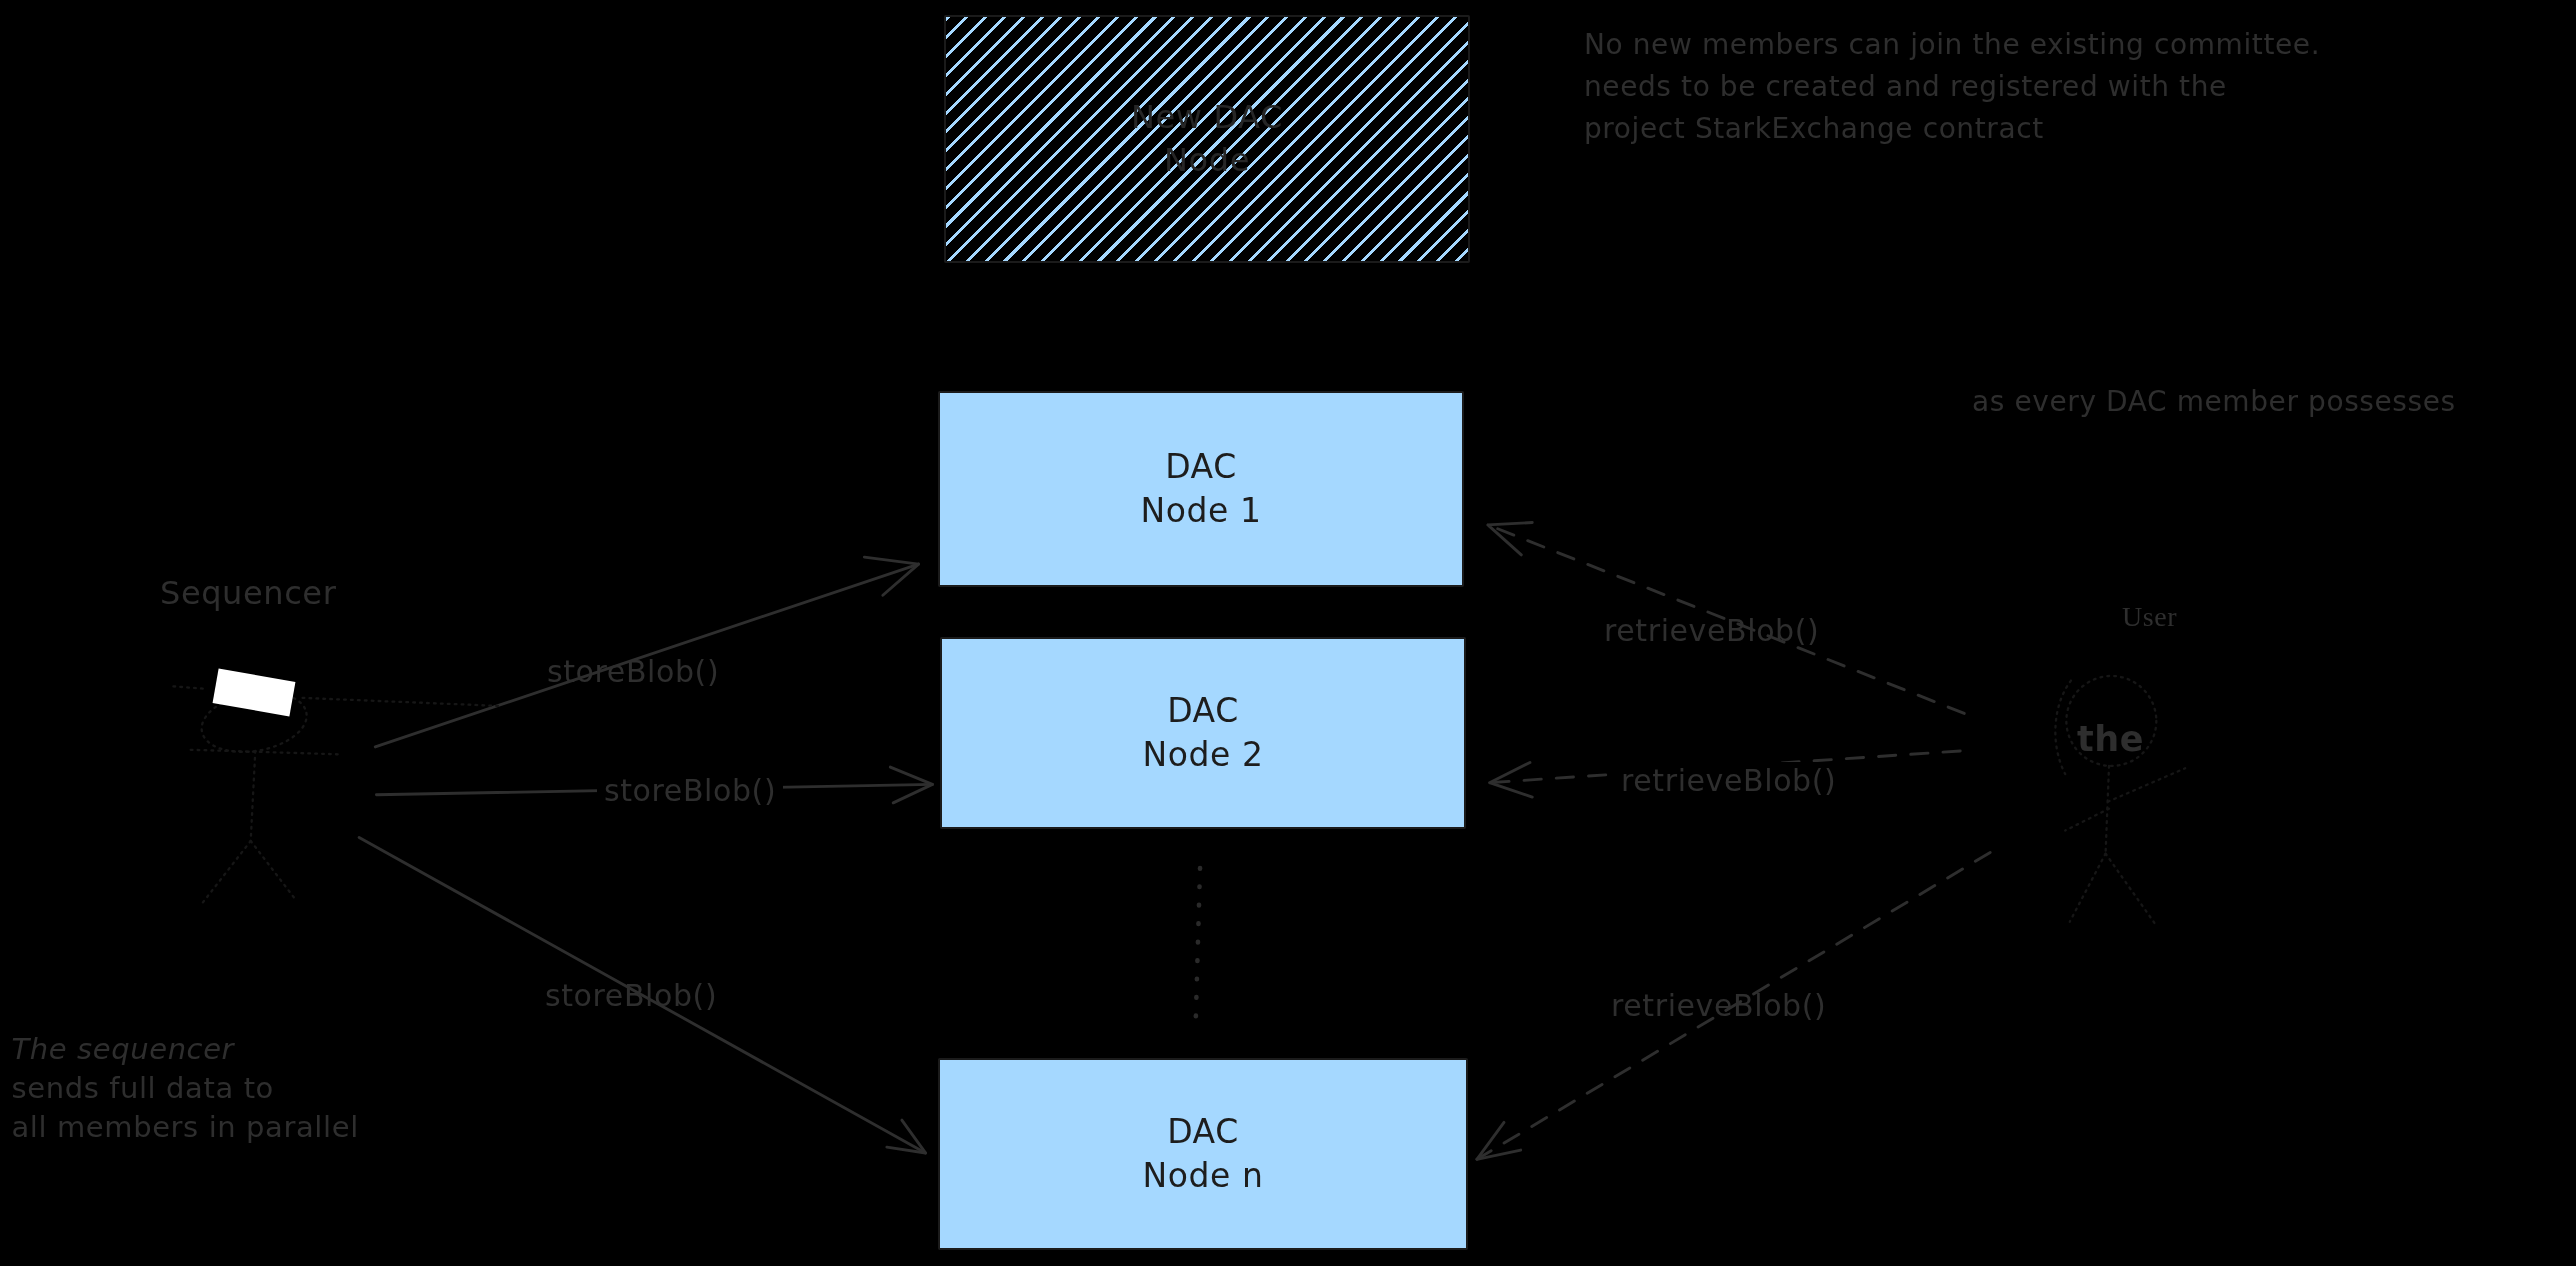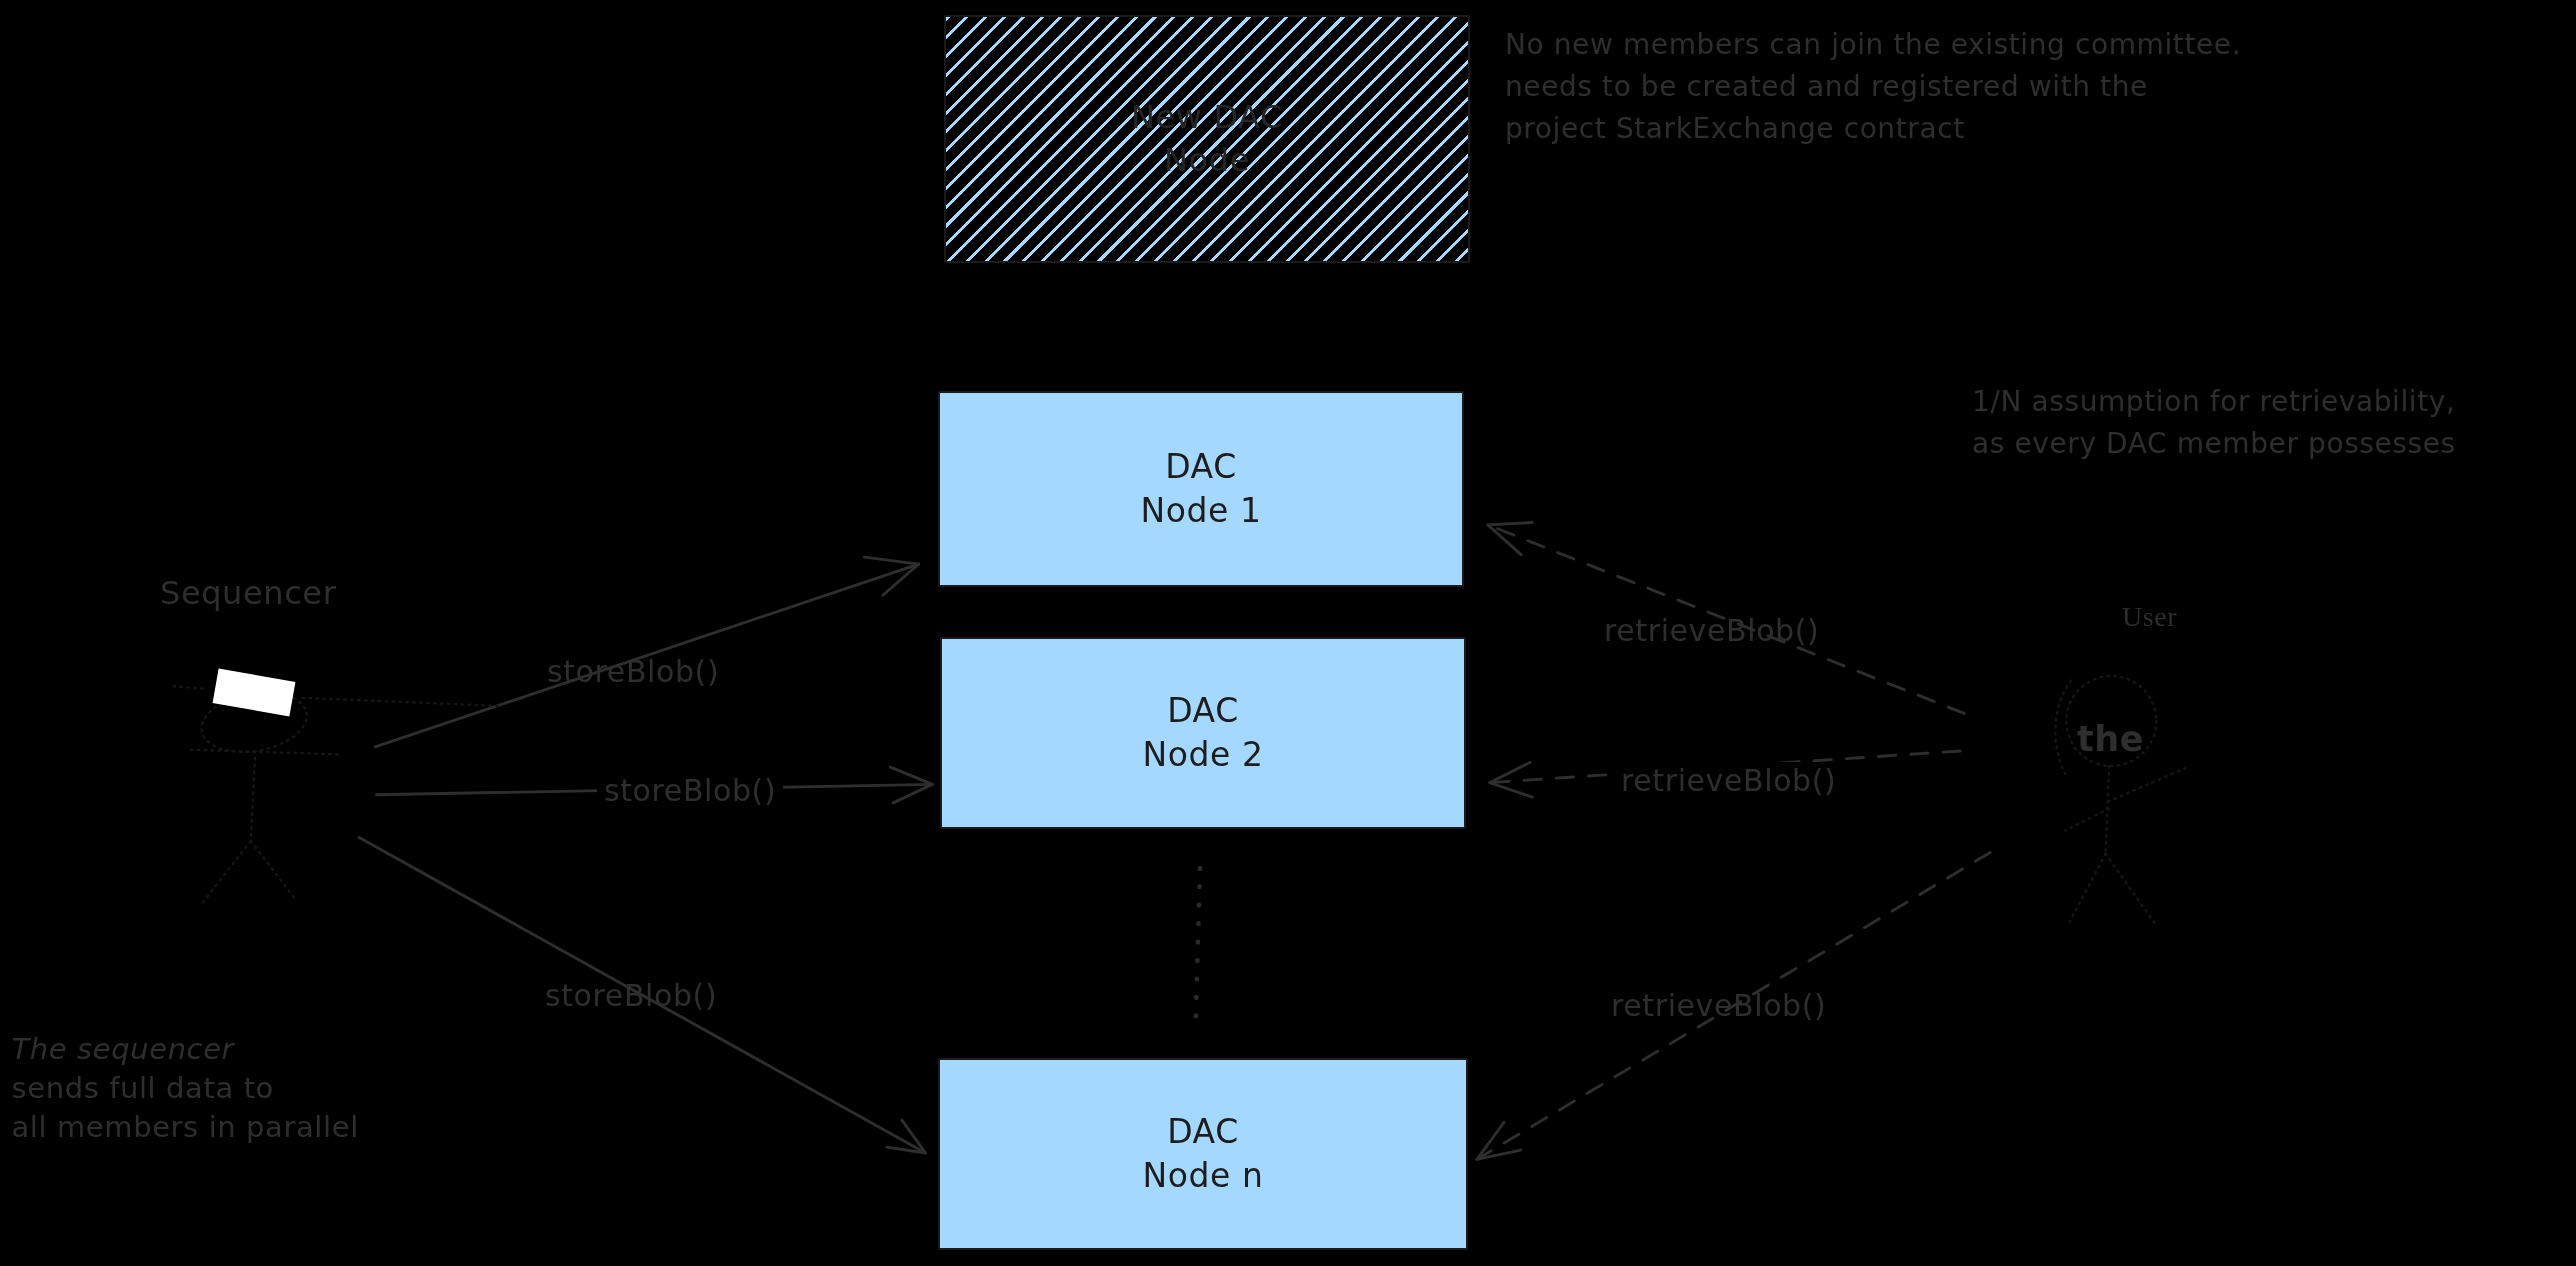--- a/index.html
+++ b/index.html
@@ -107,28 +107,27 @@
   <div class="lbl" style="left:547px;top:654px;">storeBlob()</div>
   <div class="lbl masked" style="left:597px;top:772px;">storeBlob()</div>
   <div class="lbl" style="left:545px;top:978px;">storeBlob()</div>
 
   <div class="lbl" style="left:1604px;top:613px;">retrieveBlob()</div>
   <div class="lbl masked" style="left:1614px;top:762px;">retrieveBlob()</div>
   <div class="lbl" style="left:1611px;top:988px;">retrieveBlob()</div>
 
   <div class="lbl" style="left:2077px;top:719px;font-size:35px;font-weight:bold;">the</div>
 
-  <div class="note" style="left:1505px;top:28px;">
+  <div class="note" style="left:1584px;top:28px;">
     <span class="ln">No new members can join the existing committee.</span>
     <span class="ln">needs to be created and registered with the</span>
     <span class="ln">project StarkExchange contract</span>
   </div>
 
   <div class="note" style="left:1972px;top:385px;">
-    <span class="ln">1/N assumption for retrievability,</span>
     <span class="ln">as every DAC member possesses</span>
   </div>
 
   <div class="note" style="left:11.5px;top:1032px;font-size:29px;">
     <span class="ln" style="height:39px;font-style:italic;">The sequencer</span>
     <span class="ln" style="height:39px;">sends full data to</span>
     <span class="ln" style="height:39px;text-align:center;">all members in parallel</span>
   </div>
 
 </div>

